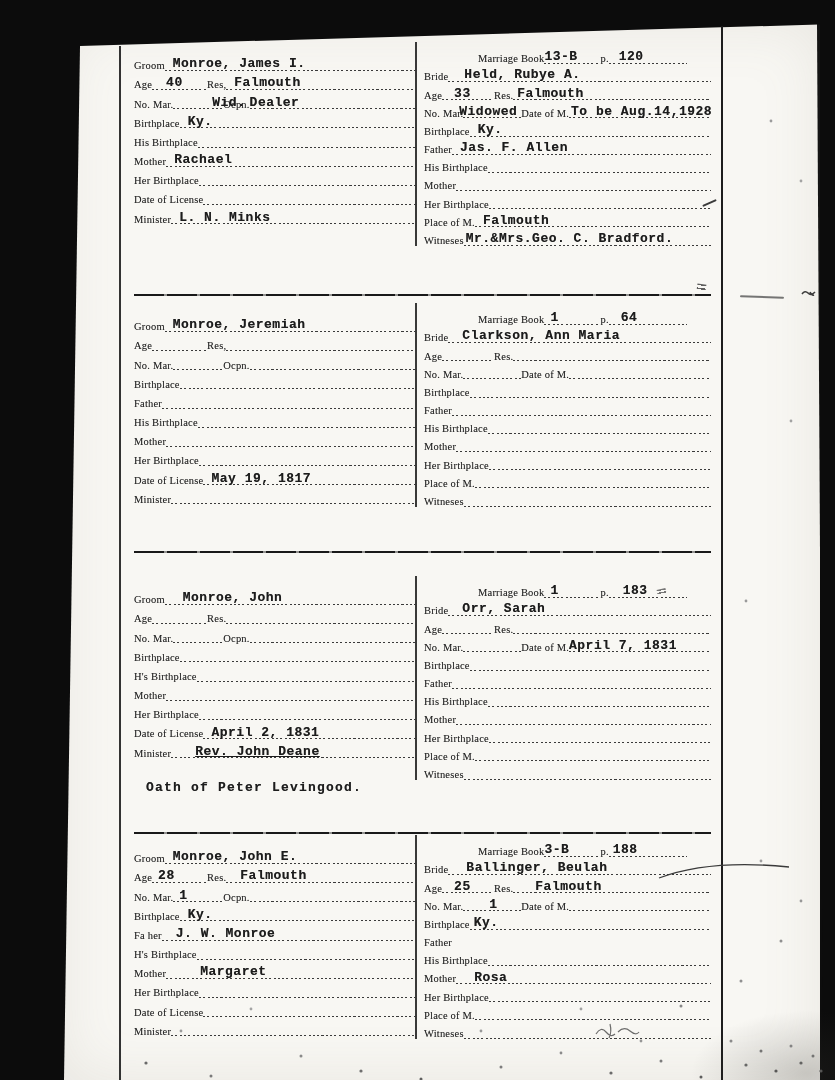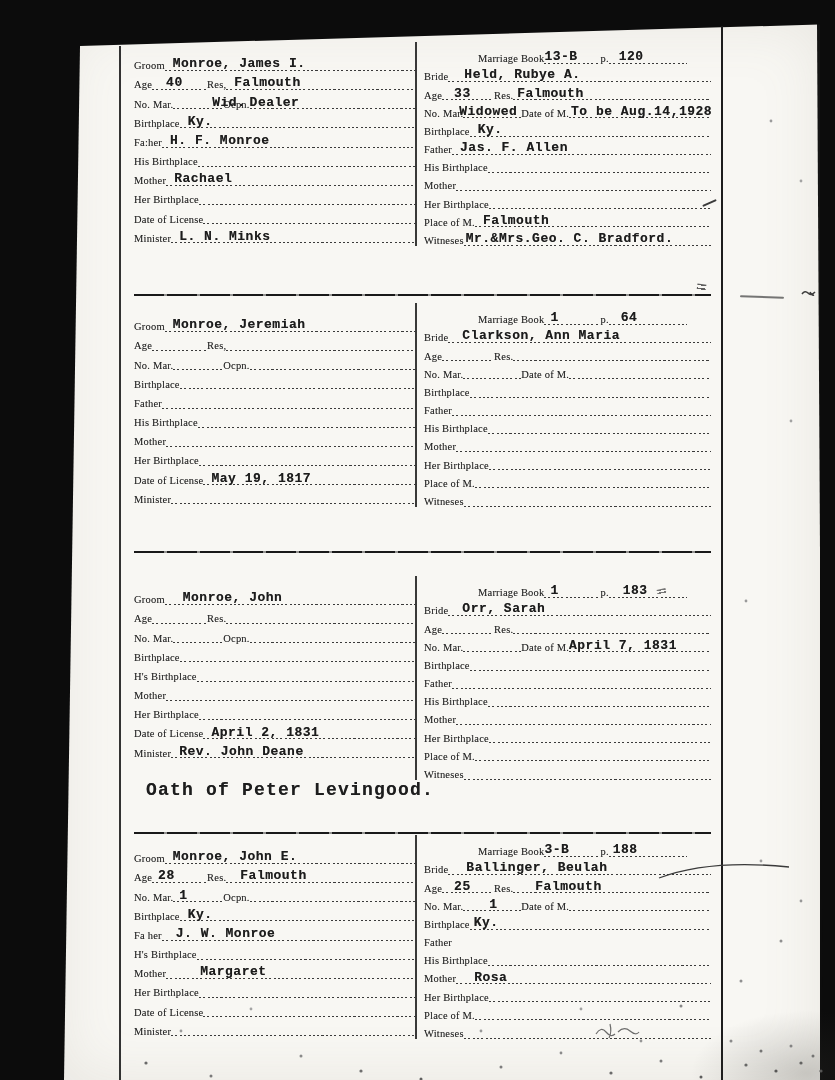--- a/index.html
+++ b/index.html
@@ -36,21 +36,21 @@
   .dots{position:relative;height:14px;
         background:repeating-linear-gradient(to right,#3a3a3a 0 2px,transparent 2px 4.3px);
         background-size:100% 1.4px;background-position:0 100%;background-repeat:no-repeat;}
   .dots.fx{flex:1;}
   .val{position:absolute;bottom:1px;white-space:nowrap;
        font-family:"Liberation Mono","DejaVu Sans Mono",monospace;
        font-size:13px;font-weight:700;color:#1c1c1c;letter-spacing:.5px;line-height:1;
        text-shadow:0 0 .6px rgba(20,20,20,.55);}
   
   #oath-note{position:absolute;left:146px;top:780px;
-       font-family:"Liberation Mono","DejaVu Sans Mono",monospace;font-size:18px;font-weight:700;
+       font-family:"Liberation Mono","DejaVu Sans Mono",monospace;font-size:13px;font-weight:700;
        color:#1d1d1d;letter-spacing:1.2px;text-shadow:0 0 .6px rgba(20,20,20,.5);}
   
   .mark{position:absolute;}
   #mark-slash{left:702px;top:202px;width:15px;height:2px;background:#3b3b3b;transform:rotate(-24deg);border-radius:1px;}
   #mark-hash{left:697px;top:284px;width:9px;height:7px;
      background:linear-gradient(#444 0 1.6px,transparent 1.6px 4px,#444 4px 5.6px,transparent 5.6px);transform:rotate(8deg);opacity:.85;}
   #mark-dash{left:740px;top:296px;width:44px;height:1.6px;background:#4a4a4a;transform:rotate(2deg);opacity:.75;border-radius:1px;}
   #mark-blob{left:801px;top:288px;width:16px;height:10px;}
   #mark-tick{left:657px;top:589px;width:9px;height:5px;
      background:linear-gradient(#555 0 1.4px,transparent 1.4px 3px,#555 3px 4.4px,transparent 4.4px);transform:rotate(-12deg);opacity:.8;}
@@ -118,26 +118,20 @@
               <span class="val" style="left: 0;">Dealer</span>
             </div>
           </div>
           <div class="row">
             <span class="lbl">Birthplace</span>
             <div class="dots fx">
               <span class="val" style="left: 8px;">Ky.</span>
             </div>
           </div>
           <div class="row">
-            <span class="lbl">Fa:her</span>
-            <div class="dots fx">
-              <span class="val" style="left: 8px;">H. F. Monroe</span>
-            </div>
-          </div>
-          <div class="row">
             <span class="lbl">His Birthplace</span>
             <div class="dots fx"></div>
           </div>
           <div class="row">
             <span class="lbl">Mother</span>
             <div class="dots fx">
               <span class="val" style="left: 8px;">Rachael</span>
             </div>
           </div>
           <div class="row">
@@ -380,21 +374,21 @@
           </div>
           <div class="row">
             <span class="lbl">Date of License</span>
             <div class="dots fx">
               <span class="val" style="left: 8px;">April 2, 1831</span>
             </div>
           </div>
           <div class="row">
             <span class="lbl">Minister</span>
             <div class="dots fx">
-              <span class="val" style="left: 8px;">Rev. John Deane</span>
+              <span class="val" style="left: 24px; text-decoration: underline;">Rev. John Deane</span>
             </div>
           </div>
         </div>
         <div class="divider"></div>
         <div class="col right">
           <div class="row book">
             <span class="lbl">Marriage Book</span>
             <div class="dots" style="width: 56px;">
               <span class="val" style="left: 6px;">1</span>
             </div>

